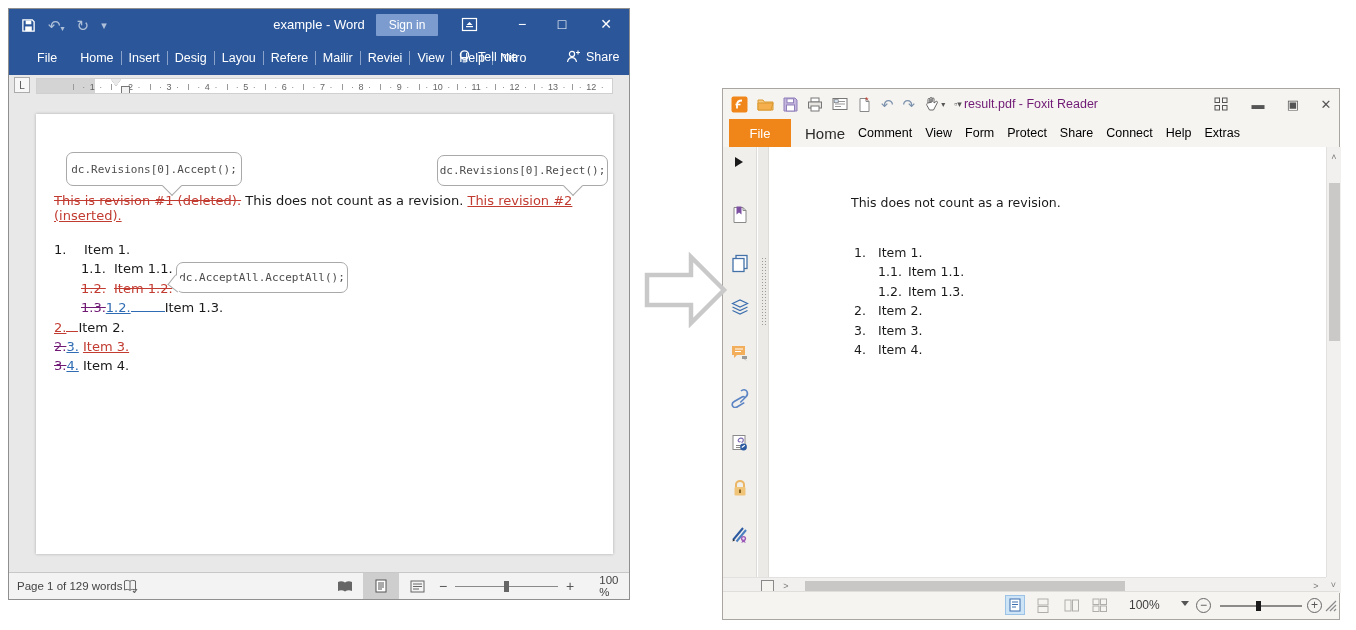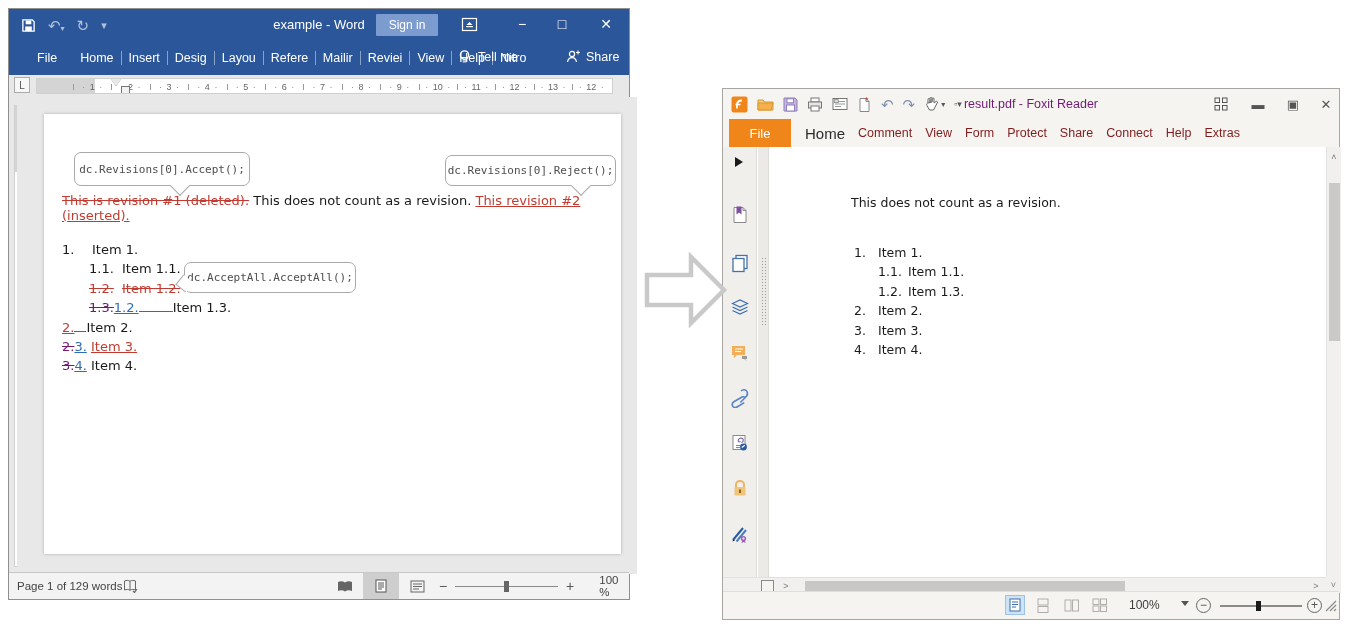--- a/index.html
+++ b/index.html
@@ -33,21 +33,21 @@
       background:linear-gradient(#9a9a9a,#9a9a9a) left center/1px 6px no-repeat; }
   .w-hcell::before { content:"\00b7\2002"; color:#888; } .w-hcell::after { content:"\2002\00b7"; color:#888; }
   .indent-first { position:absolute; left:74px; top:0; width:0; height:0; border-left:5px solid transparent; border-right:5px solid transparent; border-top:7px solid #fff; filter:drop-shadow(0 0 0.6px #555); }
   .indent-first::after { content:""; position:absolute; left:-5px; top:-7px; width:0; height:0; border-left:5px solid transparent; border-right:5px solid transparent; border-top:7px solid #e9e9e9; }
   .indent-hang { position:absolute; left:84px; top:7px; width:9px; height:8px; background:#f2f2f2; border:1px solid #777; }
   .w-vruler { position:absolute; left:5px; top:96px; width:16px; height:462px; background:#fff; border:1px solid #d0d0d0; }
   .w-vruler-margin { position:absolute; left:0; top:0; width:100%; height:66px; background:#d4d4d4; }
   .w-vcells { position:absolute; left:0; top:2px; width:100%; }
   .w-vcell { height:34.5px; font-size:9px; color:#666; display:flex; align-items:center; justify-content:center; transform:rotate(0deg); }
 
-  .w-docarea { position:absolute; left:0; top:88px; width:620px; height:477px; background:#e8e8e8; overflow:hidden;margin-left:8px; }
+  .w-docarea { position:absolute; left:0; top:88px; width:620px; height:477px; background:#e8e8e8; overflow:hidden; }
   .w-page { position:absolute; left:27px; top:17px; width:577px; height:440px; background:#fff; box-shadow:0 0 3px rgba(0,0,0,.25); }
 
   .callout { position:absolute; background:#fff; border:1.6px solid #a9a9a9; border-radius:7px; font-family:"DejaVu Sans Mono",monospace; font-size:11px; color:#4d4d4d; display:flex; align-items:center; justify-content:center; z-index:3; }
   .tail-down { position:absolute; bottom:-8px; width:14px; height:14px; background:#fff; transform:rotate(45deg); border-right:1.6px solid #a9a9a9; border-bottom:1.6px solid #a9a9a9; }
   .tail-left { position:absolute; left:-7px; bottom:2px; width:13px; height:13px; background:#fff; transform:rotate(38deg); border-left:1.6px solid #a9a9a9; border-bottom:1.6px solid #a9a9a9; }
 
   .w-doc-text { font-family:"DejaVu Sans",sans-serif; font-size:13px; color:#1a1a1a; }
   .red-del { color:#c23b31; text-decoration:line-through; }
   .red-ins { color:#c23b31; text-decoration:underline; }
   .blue-del { color:#701a75; text-decoration:line-through; }
@@ -75,21 +75,21 @@
 
   
   #foxit-win { position:absolute; left:722px; top:88px; width:618px; height:532px; border:1px solid #a9a6a2; background:#f6f4f1; }
   .f-titlebar { position:absolute; left:0; top:0; width:100%; height:30px; background:#f6f4f1; }
   .f-qat { position:absolute; left:8px; top:0; height:30px; display:flex; align-items:center; gap:9px; }
   .f-title { position:absolute; left:0; right:0; top:0; height:30px; text-align:center; line-height:30px; font-size:12.5px; color:#701a75; }
   .f-winbtn { position:absolute; top:6px; width:24px; height:18px; display:flex; align-items:center; justify-content:center; color:#555; font-size:13px; }
   .f-menubar { position:absolute; left:0; top:30px; width:100%; height:28px; display:flex; align-items:center; }
   .f-filetab { width:62px; height:28px; margin-left:6px; background:#f08519; color:#fff; font-size:13px; display:flex; align-items:center; justify-content:center; }
   .f-menu-home { font-size:15px; color:#2b2b2b; margin-left:14px; }
-  .f-menus { display:flex; gap:13px; margin-left:13px; font-size:12.5px; color:#7f1d1d; }
+  .f-menus { display:flex; gap:13px; margin-left:13px; font-size:12.5px; color:#000000; }
   .f-menu-right { position:absolute; right:4px; top:30px; height:28px; display:flex; align-items:center; gap:6px; font-size:12.5px; color:#3a3a3a; }
   .f-findbox { width:30px; height:19px; border:1px solid #abaaa8; background:#fff; font-size:11.5px; padding:0 2px; color:#333; font-family:"Liberation Sans",sans-serif; }
   .f-main { position:absolute; left:0; top:58px; width:618px; height:430px; background:#fff; }
   .f-sidebar { position:absolute; left:0; top:0; width:34px; height:430px; background:#f1efec; border-right:1px solid #dedcd9; }
   .f-sideicon { position:absolute; left:7px; width:20px; height:20px; }
   .f-splitter { position:absolute; left:35px; top:0; width:11px; height:430px; background:#eceae7; border-right:1px solid #dedcd9; }
   .f-splitter-dots { position:absolute; left:3px; top:110px; width:5px; height:68px;
       background-image:radial-gradient(#9a9a9a 34%, transparent 36%); background-size:3px 3px; }
   .f-doc { position:absolute; left:46px; top:0; width:557px; height:430px; background:#fff; }
   .f-pdf-text { font-family:"DejaVu Sans",sans-serif; font-size:12.5px; color:#1a1a1a; }

